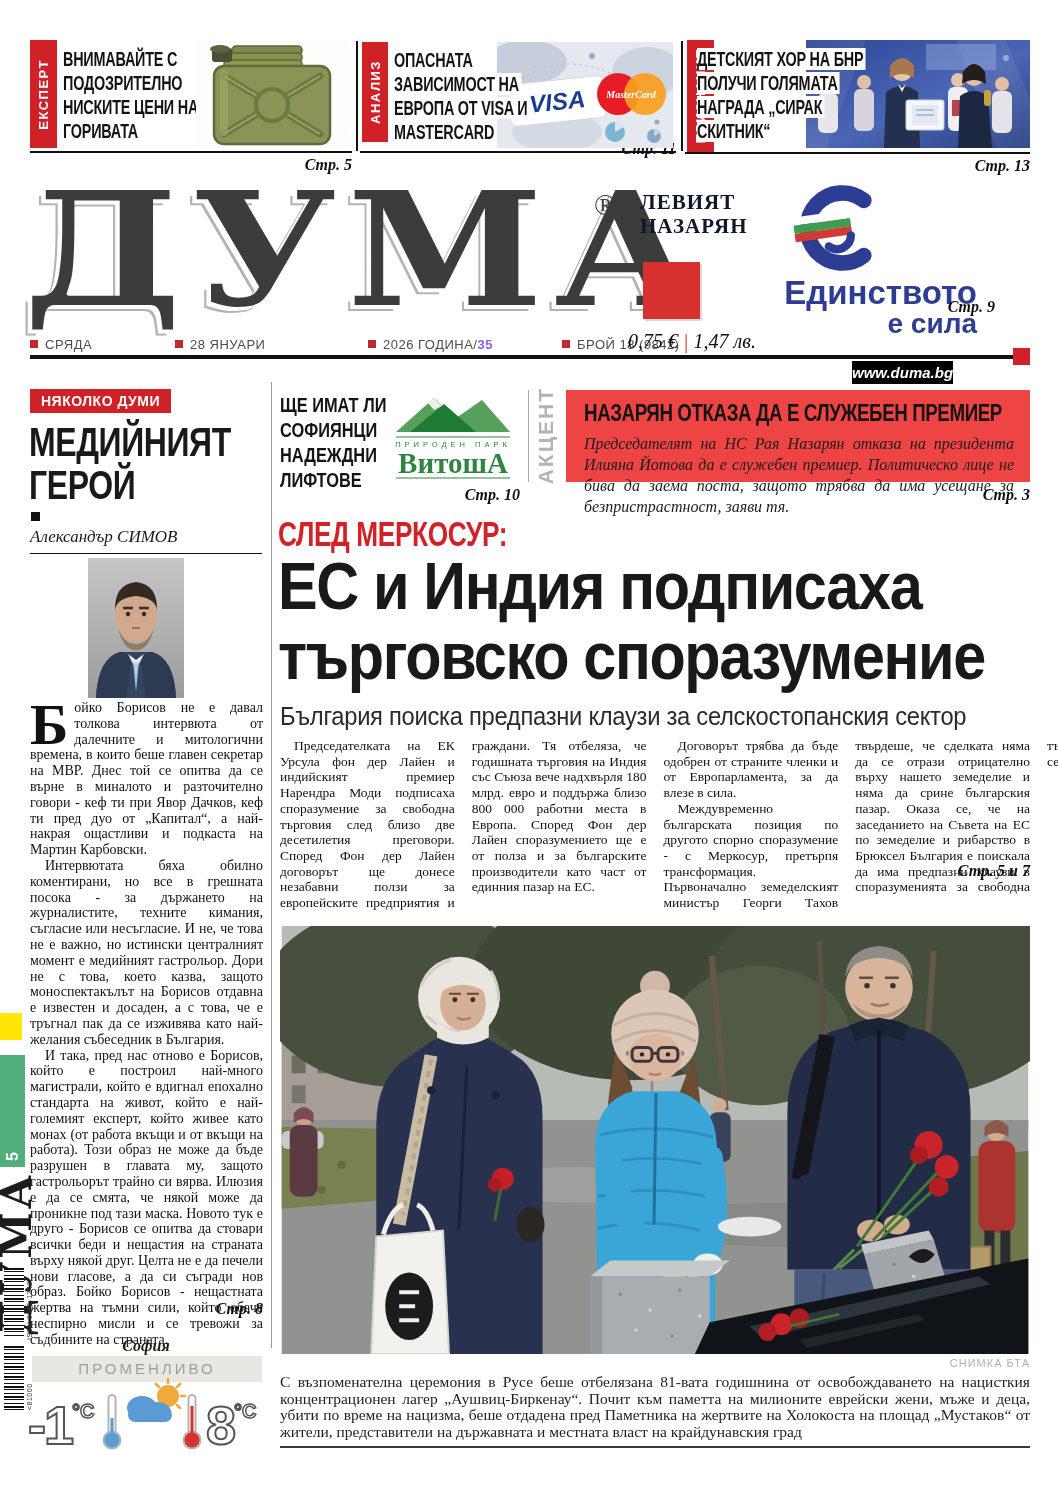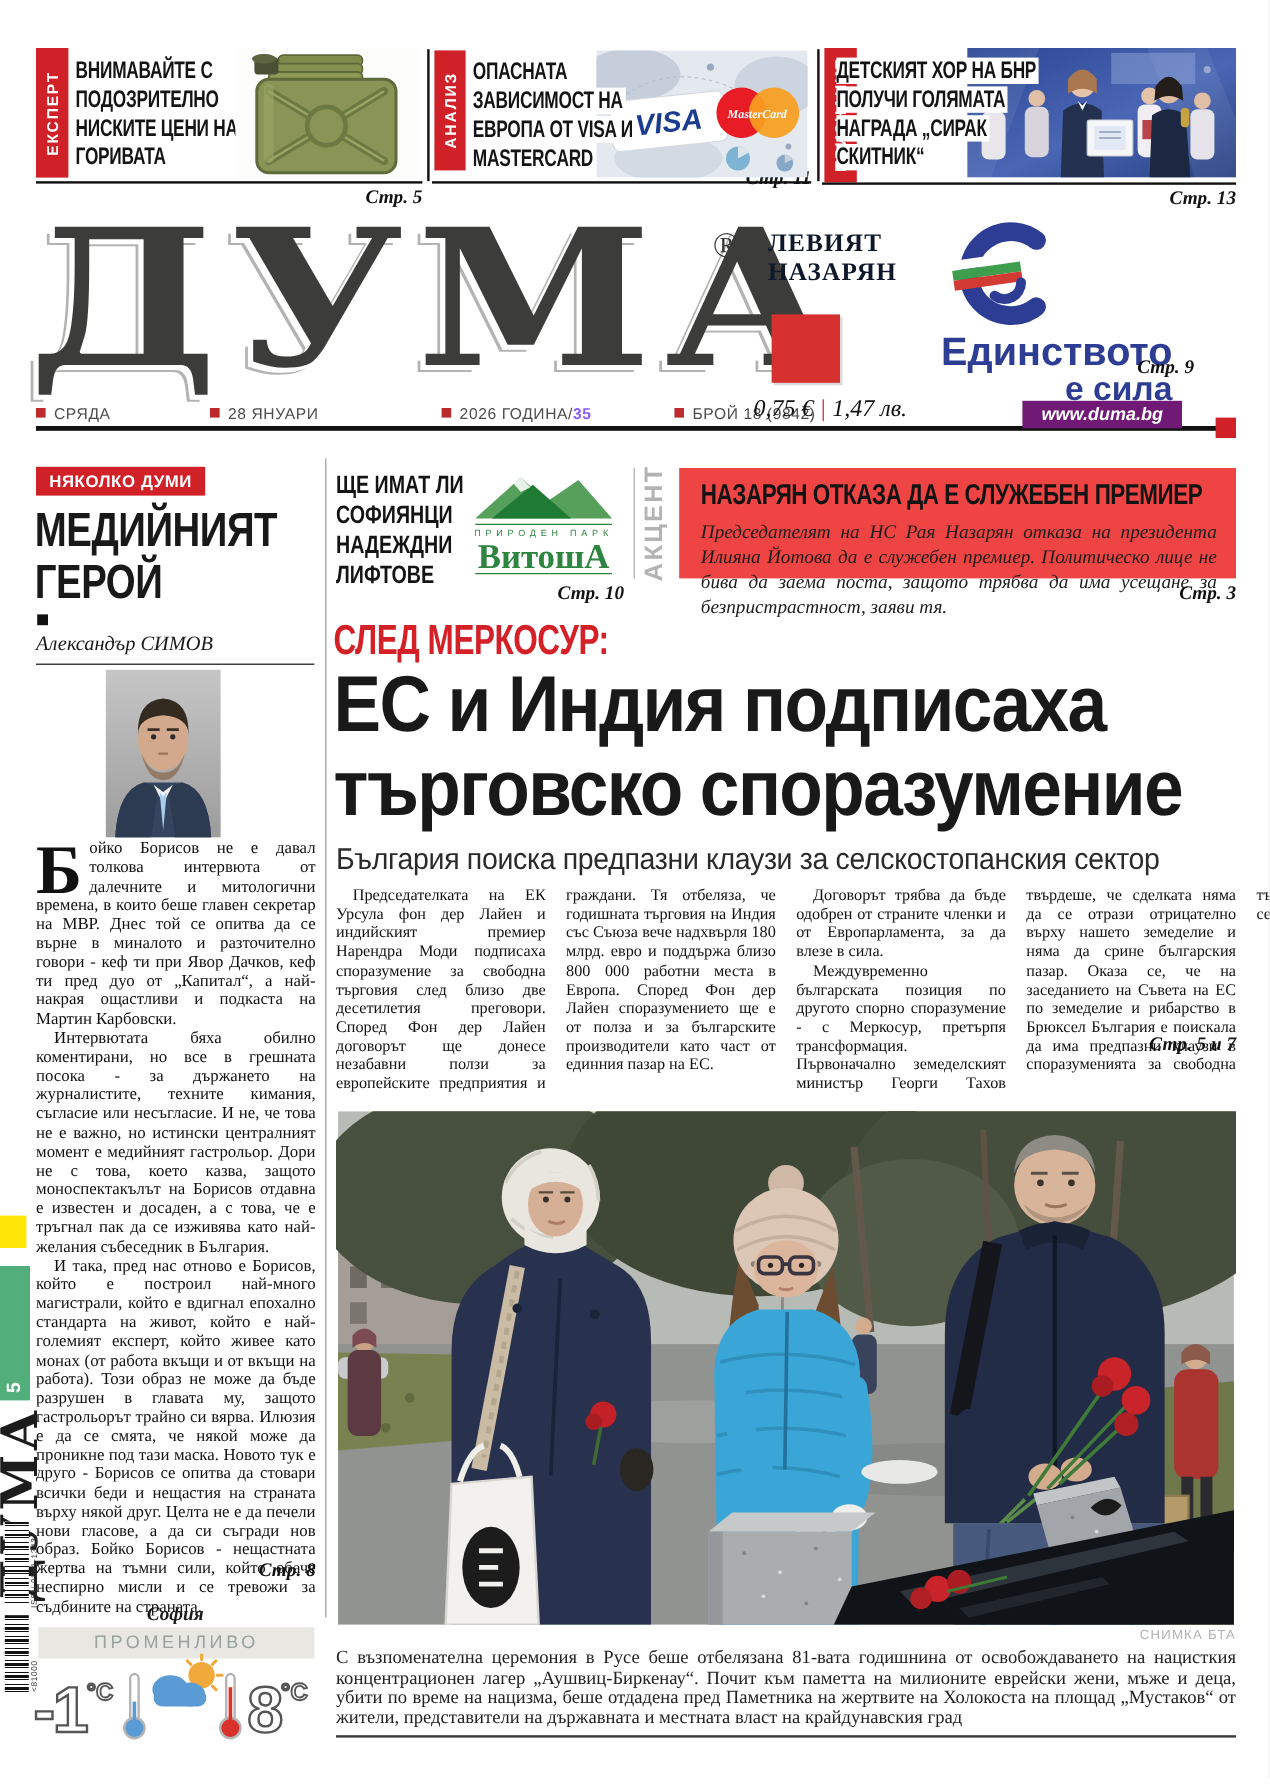--- a/index.html
+++ b/index.html
@@ -221,21 +221,21 @@
     <div style="font-size:28px;line-height:30px">е сила</div>
   </div>
   <div class="abs pageref" style="left:935px;top:298px;width:60px">Стр. 9</div>
 
   <div class="abs dlitem" style="left:30px;top:337px"><span class="dlsq"></span><span>СРЯДА</span></div>
   <div class="abs dlitem" style="left:175px;top:337px"><span class="dlsq"></span><span>28 ЯНУАРИ</span></div>
   <div class="abs dlitem" style="left:368px;top:337px"><span class="dlsq"></span><span>2026 ГОДИНА/</span><span style="color:#8b5cf6;font-weight:bold">35</span></div>
   <div class="abs dlitem" style="left:562px;top:337px"><span class="dlsq"></span><span>БРОЙ 18 (9842)</span></div>
   <div class="abs price" style="left:628px;top:330px"><span>0,75 €</span> <span style="color:#cf2127">|</span> <span>1,47 лв.</span></div>
   <div class="rule" style="left:30px;top:355px;width:1000px;height:4px"></div>
-  <div class="abs" style="left:852px;top:334px;background:#701a75;color:#fff;font-weight:bold;font-style:italic;font-size:15px;padding:3px 16px;z-index:2">www.duma.bg</div>
+  <div class="abs" style="left:852px;top:361px;background:#000000;color:#fff;font-weight:bold;font-style:italic;font-size:15px;padding:3px 0;z-index:2">www.duma.bg</div>
   <div class="abs" style="left:1013px;top:348px;width:17px;height:17px;background:#cf2127;z-index:2"></div>
 
   <div class="abs oplabel" style="left:30px;top:389px">НЯКОЛКО ДУМИ</div>
   <div class="abs optitle" style="left:29px;top:421px">МЕДИЙНИЯТ ГЕРОЙ</div>
   <div class="abs" style="left:31px;top:512px;width:9px;height:9px;background:#111"></div>
   <div class="abs serif" style="left:30px;top:527px;font-style:italic;font-size:17px">Александър СИМОВ</div>
   <div class="rule" style="left:30px;top:553px;width:232px;height:1px"></div>
 
   <svg class="abs" style="left:88px;top:558px" width="96" height="140" viewBox="0 0 96 140">
     <defs>

